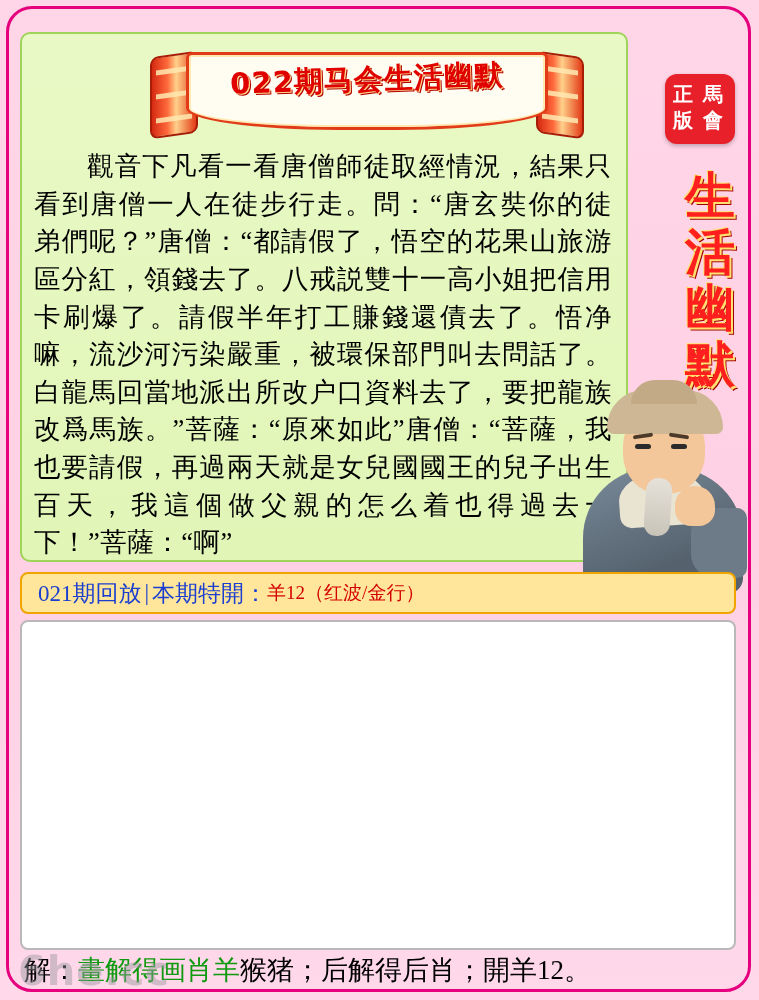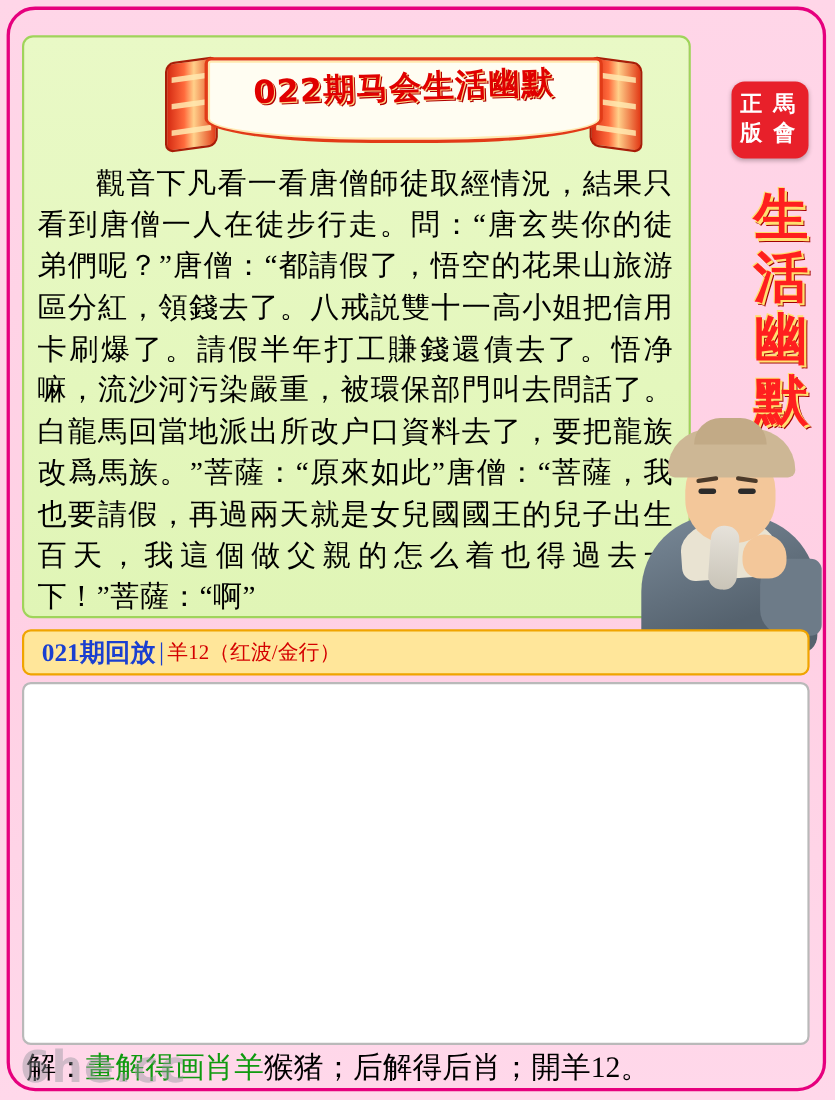--- a/index.html
+++ b/index.html
@@ -232,21 +232,20 @@
     border: 2px solid #f0a400;
     border-radius: 8px;
     box-sizing: border-box;
     display: flex;
     align-items: center;
     padding-left: 16px;
   }
   #review-bar .blue {
     color: #1a3fd0;
     font-size: 23px;
-    font-weight: bold;
   }
   #review-bar .sep {
     color: #1a3fd0;
     font-size: 23px;
     padding: 0 3px;
   }
   #review-bar .red {
     color: #d40000;
     font-size: 19px;
   }
@@ -353,20 +352,21 @@
     <div class="om om-brow-r"></div>
     <div class="om om-eye-l"></div>
     <div class="om om-eye-r"></div>
     <div class="om om-beard"></div>
     <div class="om om-hand"></div>
   </div>
 
   <div id="review-bar">
     <span class="blue">021期回放</span>
     <span class="sep">|</span>
+    <span class="blue">本期特開：</span>
     <span class="red">羊12（红波/金行）</span>
   </div>
 
   <div id="bottom-panel"></div>
 
 
   <div id="answer-line">
     <span>解：</span><span class="green">畫解得画肖羊</span><span>猴猪；后解得后肖；開羊12。</span>
   </div>
 

